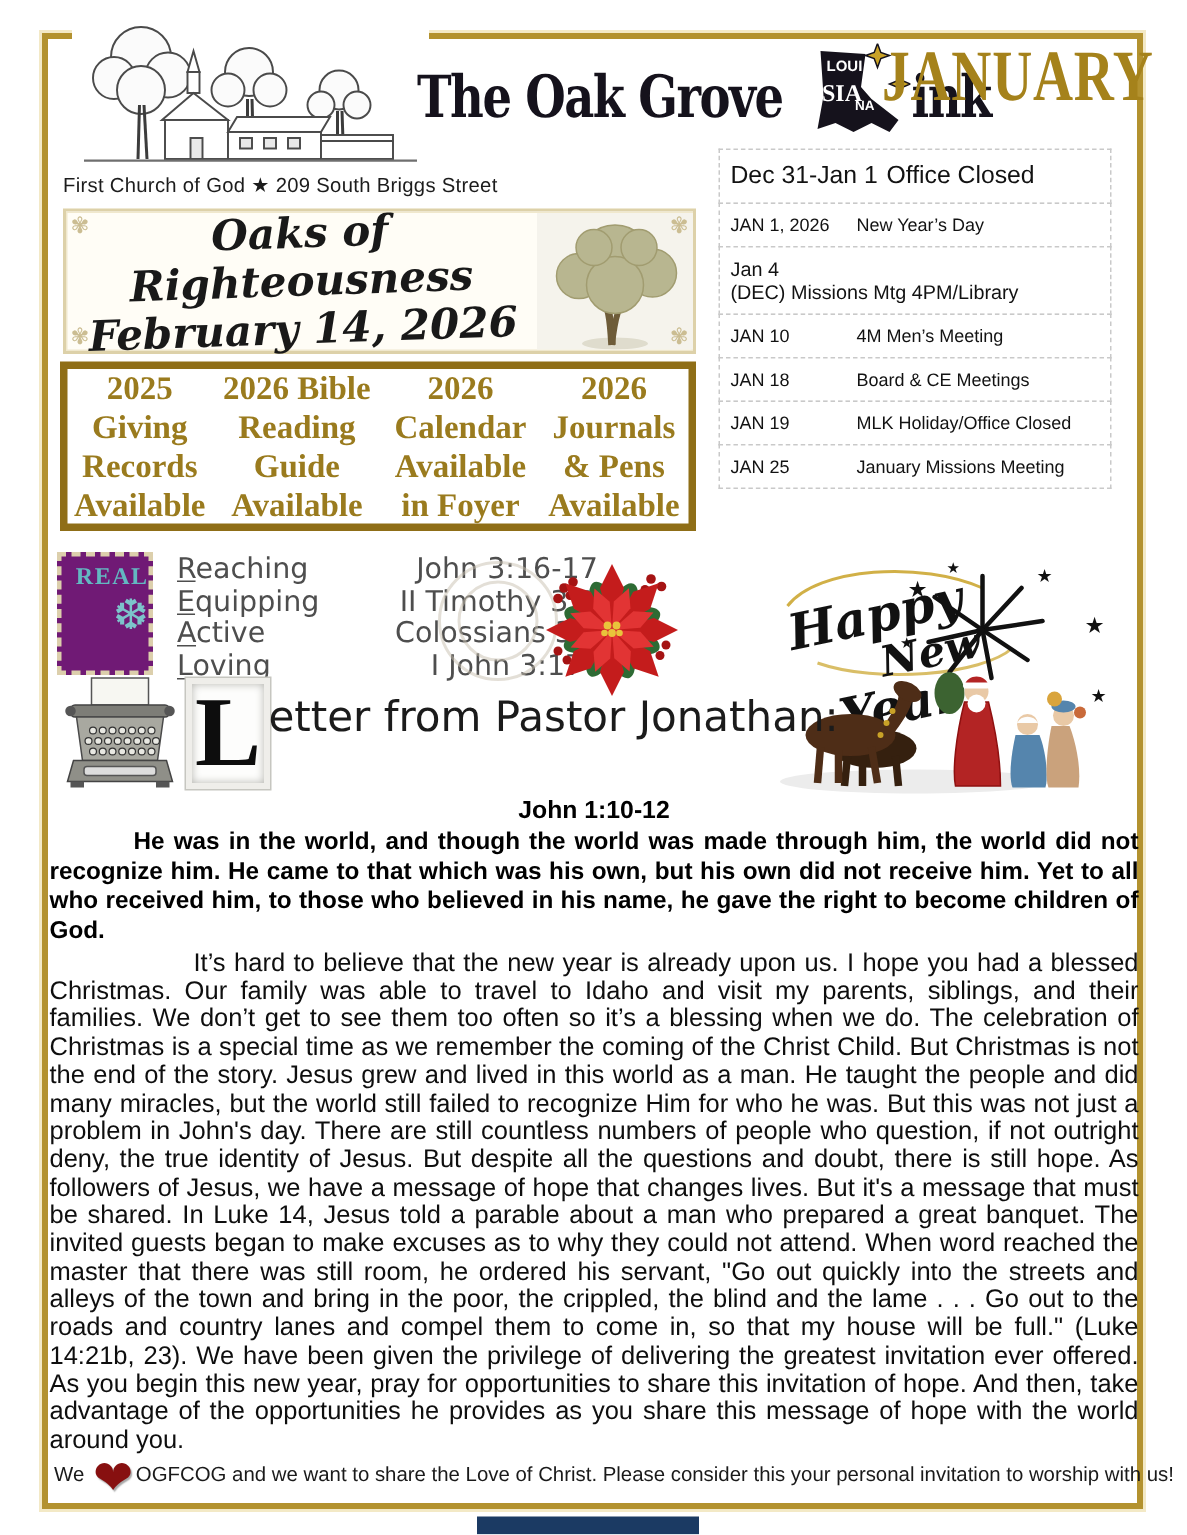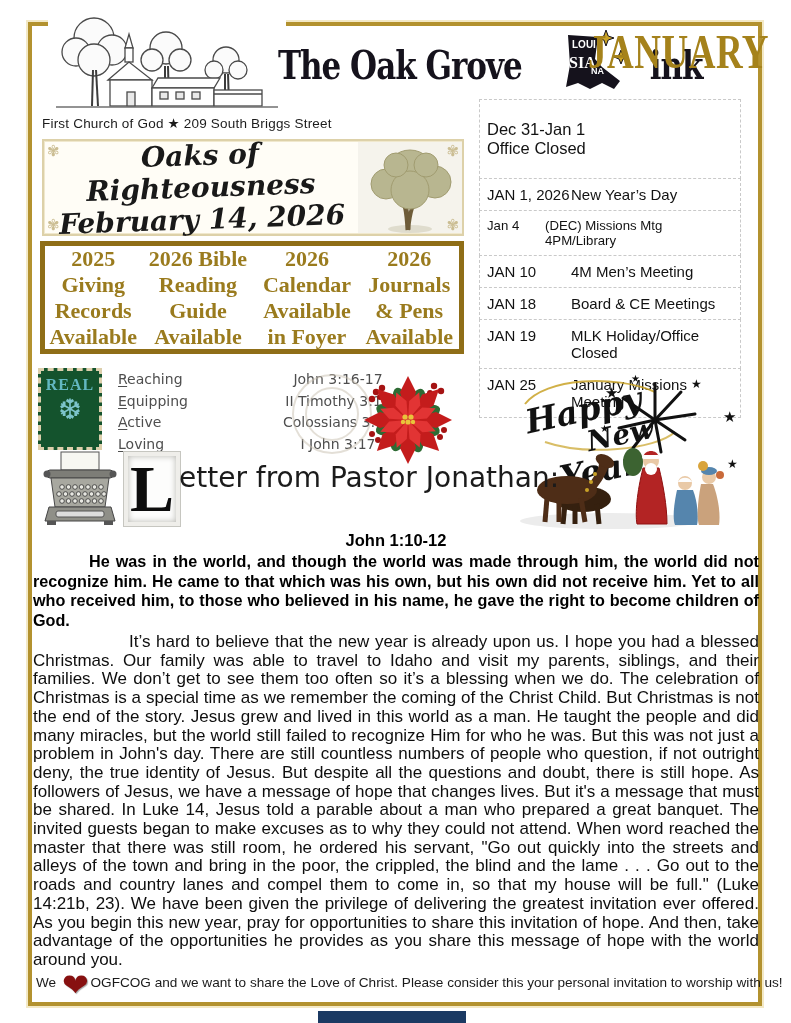--- a/index.html
+++ b/index.html
@@ -3,58 +3,58 @@
 <meta charset="utf-8">
 <style>
   html,body{margin:0;padding:0;background:#fff;}
   .page{position:relative;width:791px;height:1023px;background:#fff;overflow:hidden;
         font-family:"Liberation Sans",sans-serif;color:#111;}
   .frame{position:absolute;left:28px;top:22px;width:734px;height:984px;box-sizing:border-box;
          border:4px solid #b3922f;box-shadow:0 0 0 2px #f3e9c6;}
   
   .church{position:absolute;left:48px;top:8px;}
   .church-caption{position:absolute;left:42px;top:115px;font-size:13.5px;color:#1c1c1c;letter-spacing:.2px;}
-  .logo{position:absolute;left:278px;top:34px;height:64px;display:flex;align-items:flex-end;gap:21px;}
+  .logo{position:absolute;left:278px;top:34px;height:64px;display:flex;align-items:flex-end;}
   .logo-word{font-family:"DejaVu Serif",serif;font-weight:700;font-size:31px;color:#15121c;
              letter-spacing:-1px;transform:scaleY(1.25);transform-origin:bottom;line-height:1;padding-bottom:10px;}
   .logo-la{margin:0 1px;}
   .masthead{position:absolute;left:588px;top:28px;display:flex;gap:48px;}
   .month{font-family:"Liberation Serif",serif;font-weight:700;font-size:37px;color:#a5821b;
          transform:scaleY(1.3);transform-origin:top;letter-spacing:.5px;line-height:1;}
   .yearcol{font-family:"Liberation Serif",serif;font-weight:700;font-size:16px;color:#a5821b;
            white-space:pre;line-height:15.5px;margin-left:8px;margin-top:2px;text-align:center;}
   
   .calendar{position:absolute;left:479px;top:100px;width:262px;box-sizing:border-box;}
   .cal-row{display:flex;align-items:baseline;border:1px dashed #c9c9c9;margin-top:-1px;
-           padding:7px 7px;font-size:15px;color:#121212;background:#fff;}
-  .cal-row:nth-child(1){font-size:16.5px;padding:20px 7px;flex-direction:column;}
-  .cal-row:nth-child(3){font-size:13.2px;}
+           padding:7px 7px;font-size:12px;color:#121212;background:#fff;}
+  .cal-row:nth-child(1){font-size:16.5px;padding:8px 7px;}
+  .cal-row:nth-child(3){font-size:13.2px;flex-direction:column;}
   .cal-date{flex:0 0 auto;min-width:84px;}
   .cal-row:nth-child(1) .cal-date{min-width:104px;}
   .cal-row:nth-child(3) .cal-date{min-width:58px;}
   
   .oaks{position:absolute;left:42px;top:139px;width:422px;height:97px;box-sizing:border-box;
         border:2px solid #ddd1a9;background:#fffdf6;display:flex;align-items:center;box-shadow:0 0 0 1px #f0e8cd inset;}
   .oaks-corner{position:absolute;color:#cbbd92;font-size:15px;line-height:1;}
   .oaks-text{flex:1;text-align:center;font-family:"DejaVu Serif",serif;font-style:italic;font-weight:700;
              color:#191919;transform:rotate(-2deg);}
   .oaks-l1{font-size:28px;line-height:32px;}
   .oaks-l2{font-size:28px;line-height:32px;}
   .oaks-tree{width:104px;height:91px;background:#f5f3ec;flex:0 0 auto;}
   
   .announce{position:absolute;left:40px;top:241px;width:424px;height:113px;box-sizing:border-box;
             border:5px solid #8f6e17;display:flex;justify-content:center;text-align:center;
             font-family:Liberation Serif, serif;font-weight:700;color:#9a7b1e;font-size:22px;line-height:26px;}
   
-  .stamp{position:absolute;left:38px;top:368px;width:64px;height:82px;box-sizing:border-box;background:#14532d;
-         border:3px dashed #dccfac;display:flex;flex-direction:column;align-items:center;padding-top:5px;}
+  .stamp{position:absolute;left:38px;top:368px;width:64px;height:82px;box-sizing:border-box;background:#701a75;
+         border:3px dashed #dccfac;display:flex;flex-direction:column;align-items:flex-end;padding-top:5px;}
   .stamp-label{font-family:"Liberation Serif",serif;font-weight:700;font-size:16px;color:#63b8c1;letter-spacing:1px;}
   .stamp-flake{font-size:28px;color:#7cc4cb;line-height:32px;}
   .real-list{position:absolute;left:118px;top:369px;width:326px;}
-  .real-row{display:flex;font-size:14px;line-height:21.5px;color:#4e4e4e;font-family:"DejaVu Sans",sans-serif;}
+  .real-row{display:flex;font-size:19px;line-height:21.5px;color:#4e4e4e;font-family:"DejaVu Sans",sans-serif;}
   .real-word{width:114px;}
   .real-init{text-decoration:underline;text-underline-offset:2px;}
   .real-ref{flex:1;text-align:center;}
   .postmark{position:absolute;left:292px;top:374px;width:76px;height:76px;border:2px solid #c9c0b0;
             border-radius:50%;opacity:.5;}
   .postmark::after{content:"";position:absolute;inset:11px;border:2px solid #c9c0b0;border-radius:50%;}
   .poinsettia{position:absolute;left:358px;top:364px;}
   .hny{position:absolute;left:505px;top:372px;}
   
   .typewriter{position:absolute;left:40px;top:450px;}

